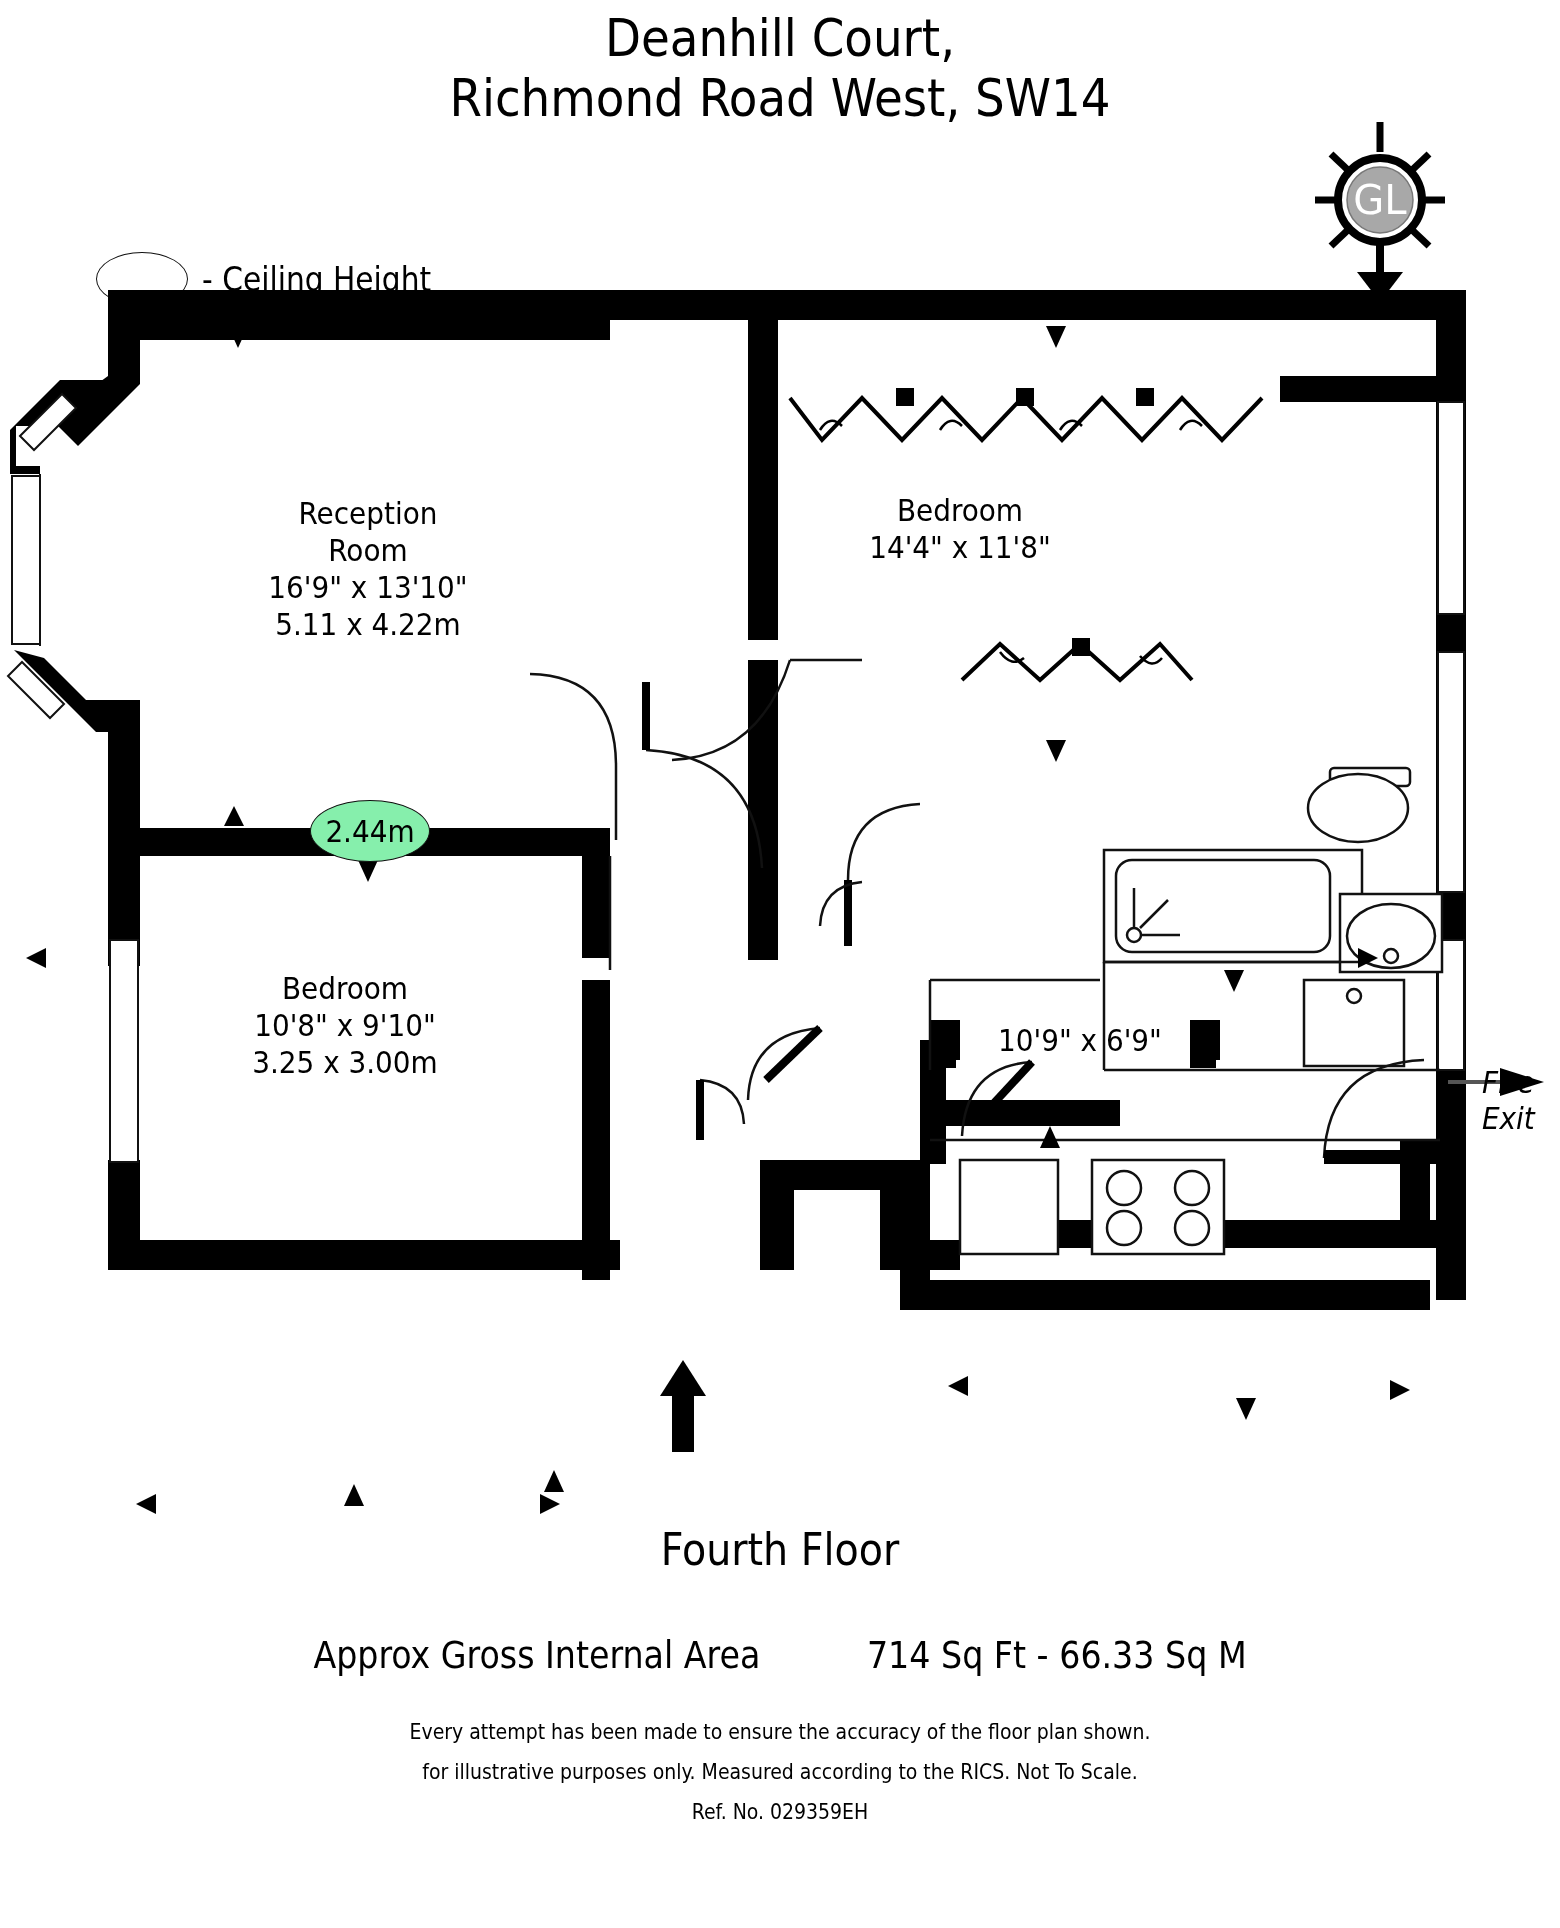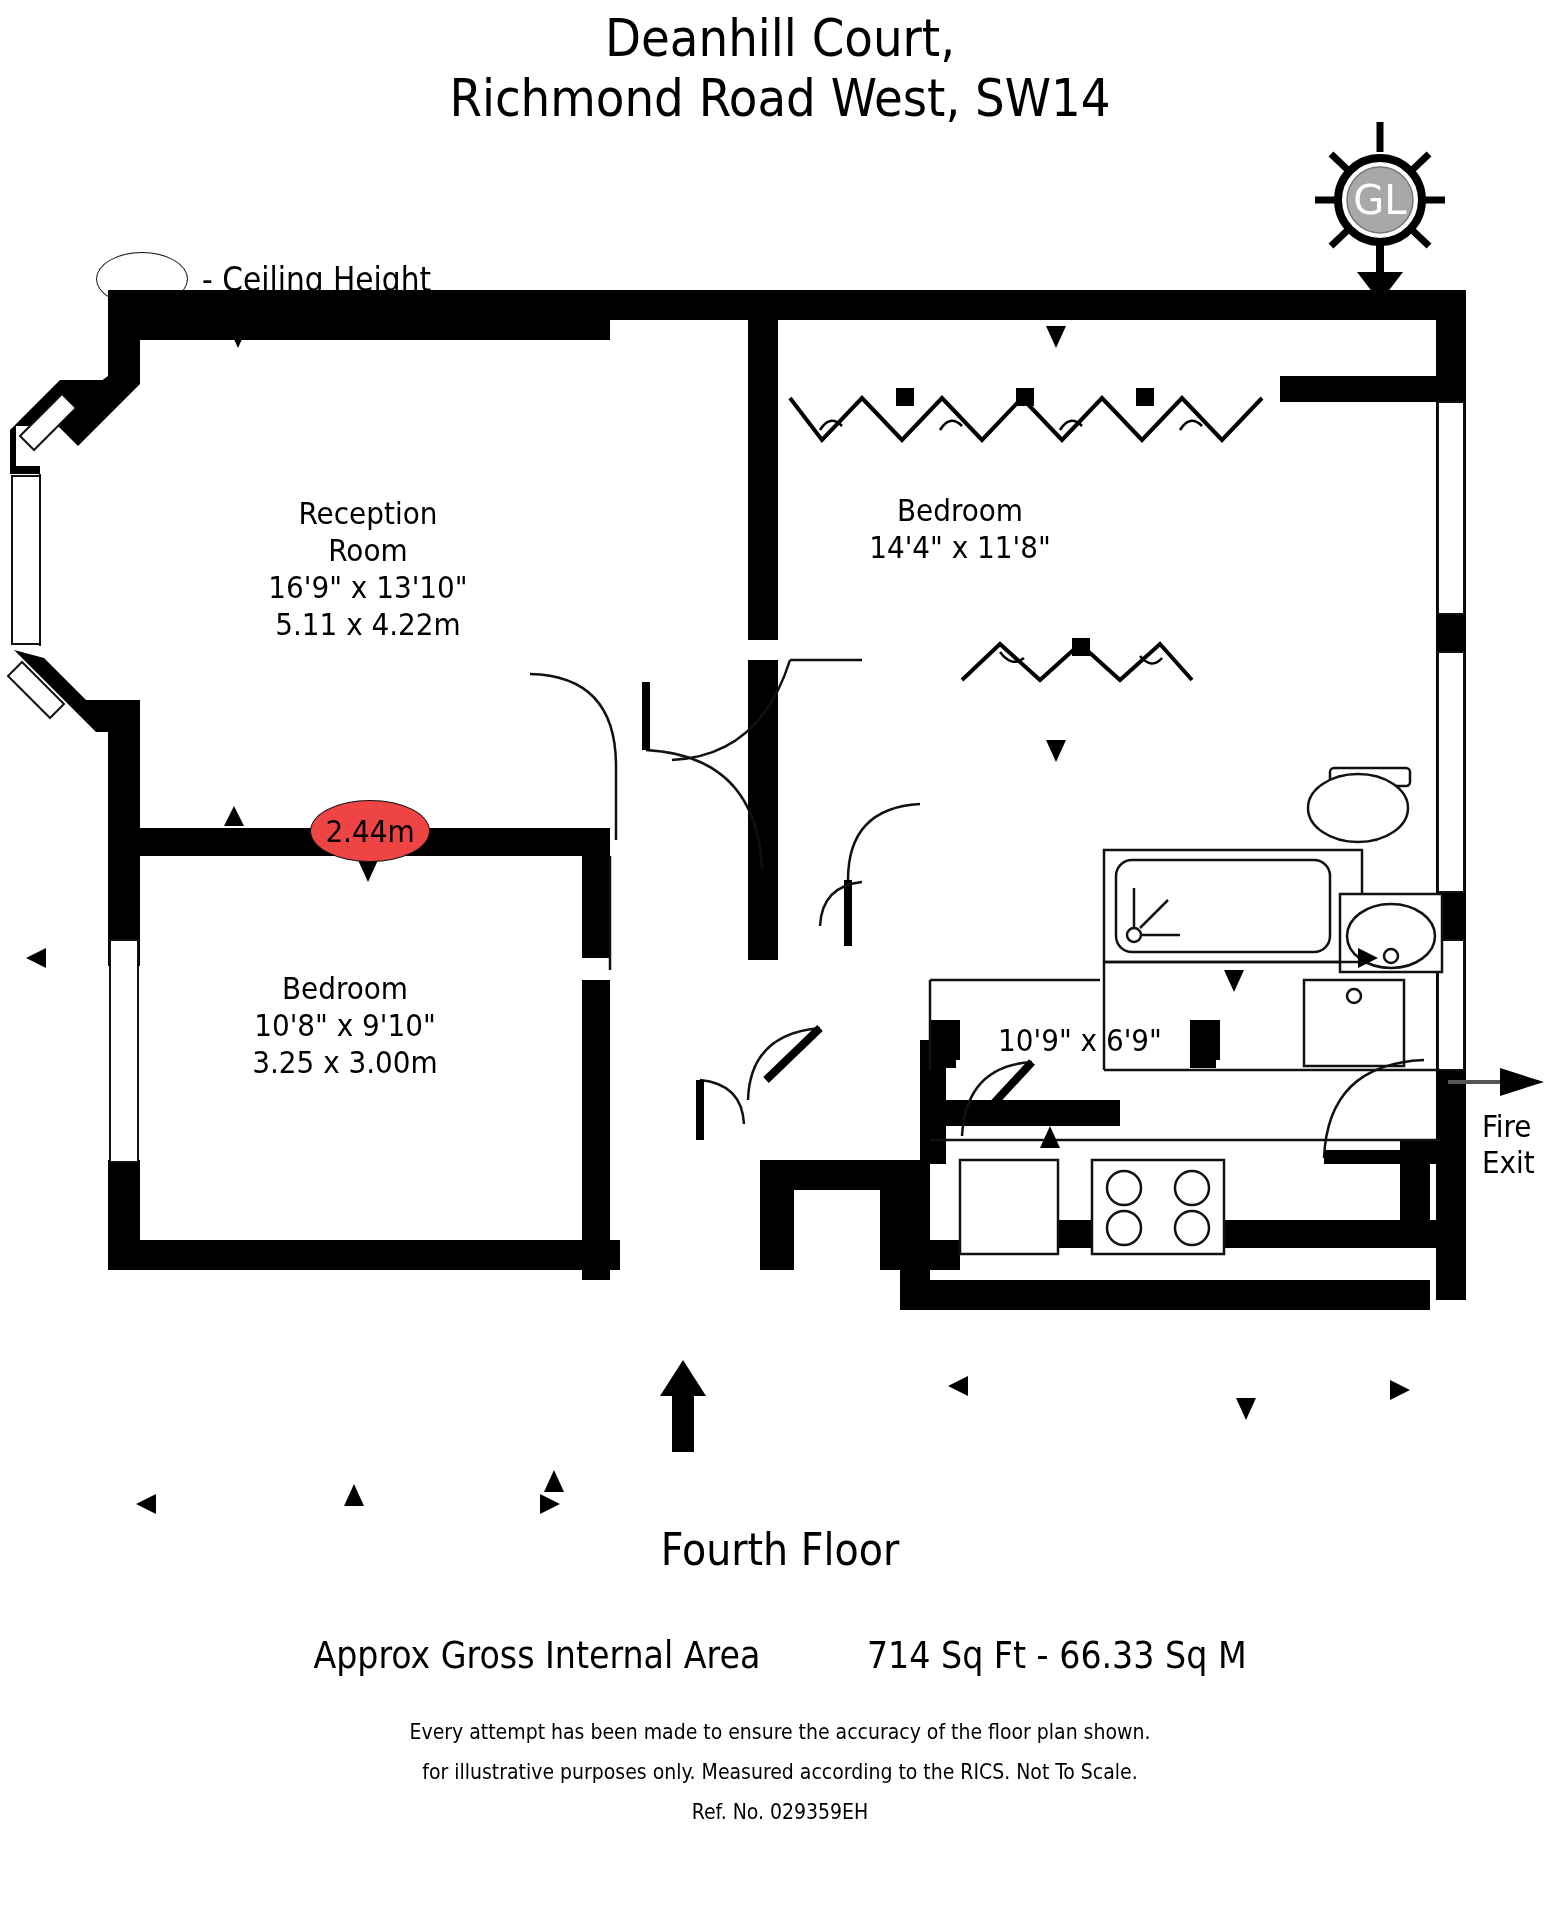--- a/index.html
+++ b/index.html
@@ -32,21 +32,21 @@
   .plan{position:absolute;left:0;top:280px;width:1560px;height:1260px;}
 
   
   .rlabel{position:absolute;text-align:center;font-size:31px;line-height:37px;white-space:nowrap;}
   .rlabel .nm{display:block;}
   .rlabel .d1{display:block;}
   .rlabel .d2{display:block;}
 
   .ch-ellipse{
     position:absolute;width:118px;height:60px;border:1.8px solid #111;border-radius:50%;
-    display:flex;align-items:center;justify-content:center;font-size:31px;background:#ef4444;
+    display:flex;align-items:center;justify-content:center;font-size:31px;background:#86efac;
   }
 
   .fire-exit{position:absolute;font-size:31px;line-height:36px;text-align:left;}
 
   
   .floorname{
     position:absolute;left:0;top:1525px;width:1560px;text-align:center;
     font-size:44px;line-height:50px;
   }
   .arearow{
@@ -369,21 +369,21 @@
     <span class="nm">Bedroom</span>
     <span class="d1">10'8" x 9'10"</span>
     <span class="d2">3.25 x 3.00m</span>
   </div>
 
   <div class="rlabel" style="left:890px;top:1022px;width:380px;">
     <span class="d1">10'9" x 6'9"</span>
   </div>
 
 
-  <div class="fire-exit" style="left:1482px;top:1108px;">
+  <div class="fire-exit" style="left:1482px;top:1064px;font-style:italic;">
     <div>Fire</div>
     <div>Exit</div>
   </div>
 
   <div class="floorname">Fourth Floor</div>
 
   <div class="arearow">
     <span class="lbl">Approx Gross Internal Area</span>
     <span class="val">714 Sq Ft - 66.33 Sq M</span>
   </div>

